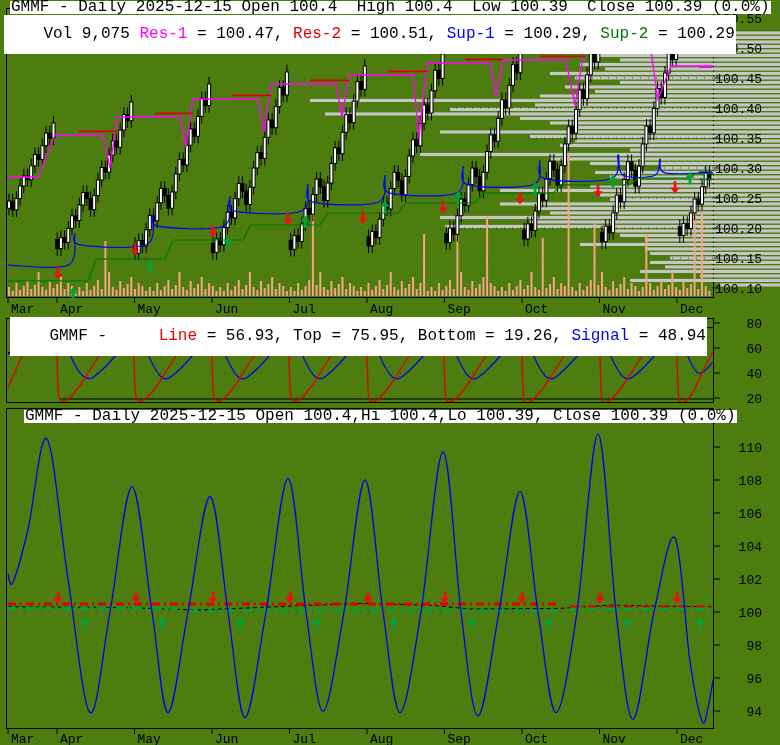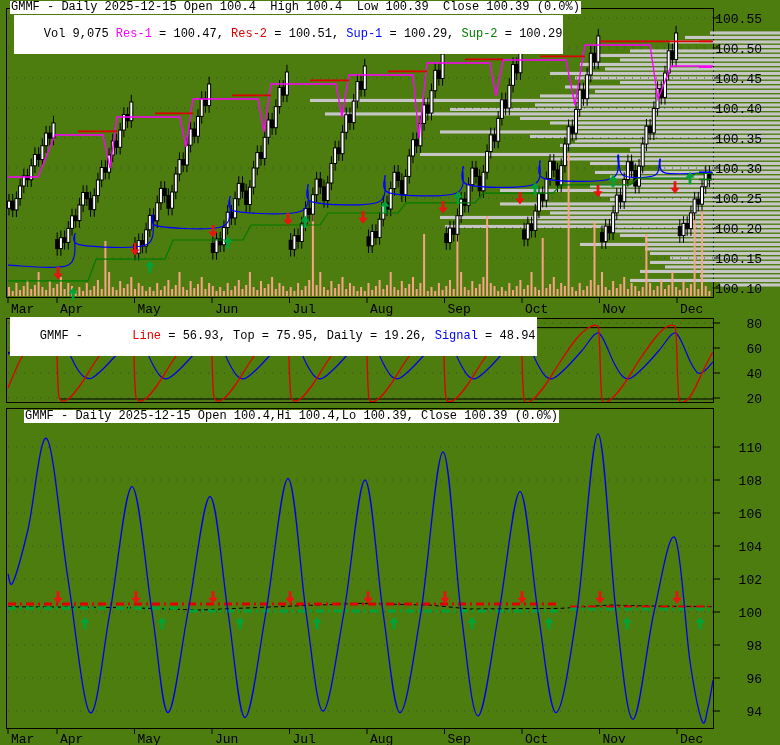--- a/index.html
+++ b/index.html
@@ -1,19 +1,19 @@
 <!DOCTYPE html>
 <html><head>
 <meta charset="utf-8">
 <style>
   html,body{margin:0;padding:0;background:#fff;}
   #screen{position:relative;width:780px;height:745px;background:#4d7c0f;overflow:hidden;
           font-family:Liberation Mono, monospace;}
   #charts{position:absolute;left:0;top:0;}
-  .t{position:absolute;font-size:12px;line-height:13px;color:#000;white-space:pre;background:#fff;padding:0 1px;}
+  .t{position:absolute;font-size:16px;line-height:13px;color:#000;white-space:pre;background:#fff;padding:0 1px;}
   .t span{white-space:pre;}
 </style>
 </head>
 <body>
 
 <div id="screen">
   <svg id="charts" width="780" height="745">
       <clipPath id="cp1">
         <rect x="7" y="9" width="706" height="288"></rect>
       </clipPath>
@@ -864,22 +864,22 @@
         <line x1="522" y1="729" x2="522" y2="734" stroke="#000"></line>
         <text x="525" y="743" font-size="13" fill="#000">Oct</text>
         <line x1="599.5" y1="729" x2="599.5" y2="734" stroke="#000"></line>
         <text x="602.5" y="743" font-size="13" fill="#000">Nov</text>
         <line x1="677" y1="729" x2="677" y2="734" stroke="#000"></line>
         <text x="680" y="743" font-size="13" fill="#000">Dec</text>
       </g>
     </svg>
 
   <div class="t" style="left:10px;top:1px">GMMF - Daily 2025-12-15 Open 100.4  High 100.4  Low 100.39  Close 100.39 (0.0%)</div>
-  <div class="t" style="left:14px;top:15px">
+  <div class="t" style="left:4px;top:15px">
     <span style="color: rgb(0, 0, 0);">Vol 9,075 </span><span style="color: rgb(255, 0, 255);">Res-1</span><span style="color: rgb(0, 0, 0);"> = 100.47, </span><span style="color: rgb(221, 0, 0);">Res-2</span><span style="color: rgb(0, 0, 0);"> = 100.51, </span><span style="color: rgb(0, 0, 255);">Sup-1</span><span style="color: rgb(0, 0, 0);"> = 100.29, </span><span style="color: rgb(0, 122, 0);">Sup-2</span><span style="color: rgb(0, 0, 0);"> = 100.29</span>
   </div>
 
   <div class="t" style="left:10px;top:317px">
-    <span style="color: rgb(0, 0, 0);">GMMF - </span><span style="color: rgb(224, 0, 0); padding-left: 42px;">Line</span><span style="color: rgb(0, 0, 0);"> = 56.93, Top = 75.95, Daily = 19.26, </span><span style="color: rgb(0, 0, 238);">Signal</span><span style="color: rgb(0, 0, 0); text-align: center;"> = 48.94</span>
+    <span style="color: rgb(0, 0, 0);">GMMF - </span><span style="color: rgb(224, 0, 0); padding-left: 42px;">Line</span><span style="color: rgb(0, 0, 0);"> = 56.93, Top = 75.95, Bottom = 19.26, </span><span style="color: rgb(0, 0, 238);">Signal</span><span style="color: rgb(0, 0, 0); text-align: center;"> = 48.94</span>
   </div>
 
   <div class="t" style="left:24px;top:410px">GMMF - Daily 2025-12-15 Open 100.4,Hi 100.4,Lo 100.39, Close 100.39 (0.0%)</div>
 </div>
 
 </body></html>

